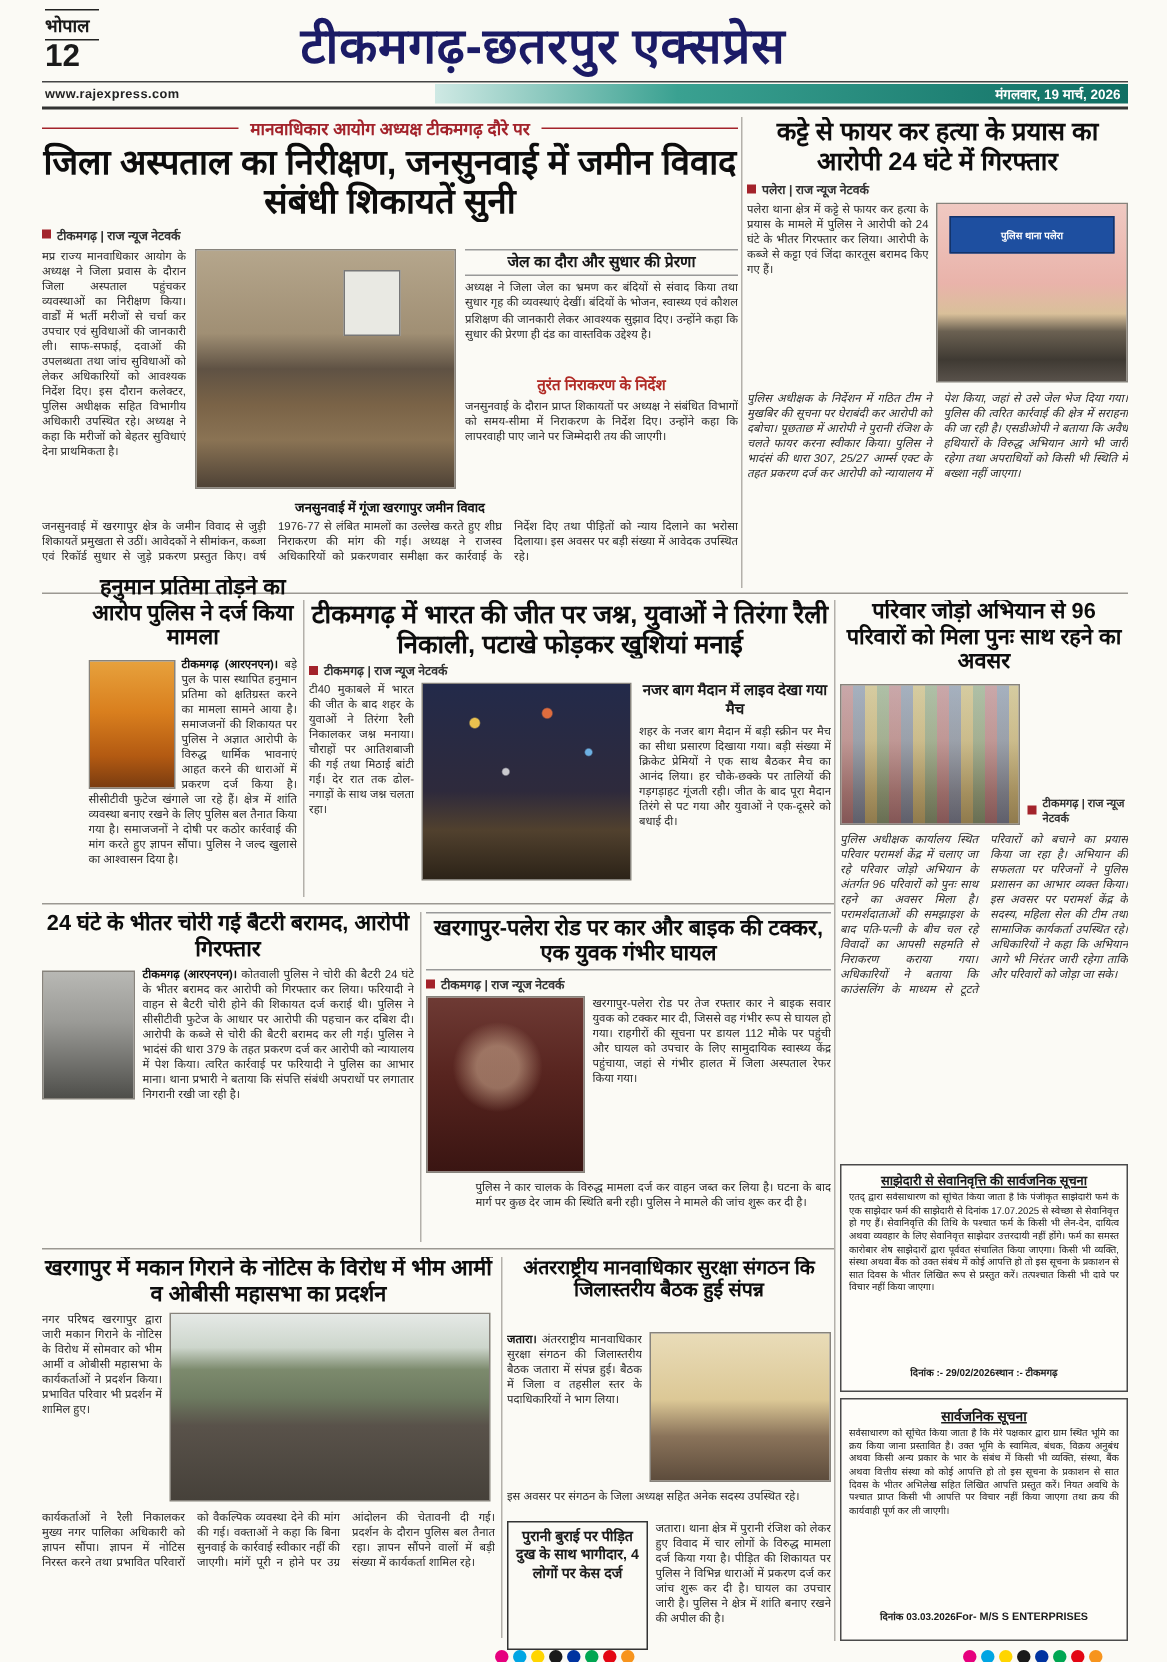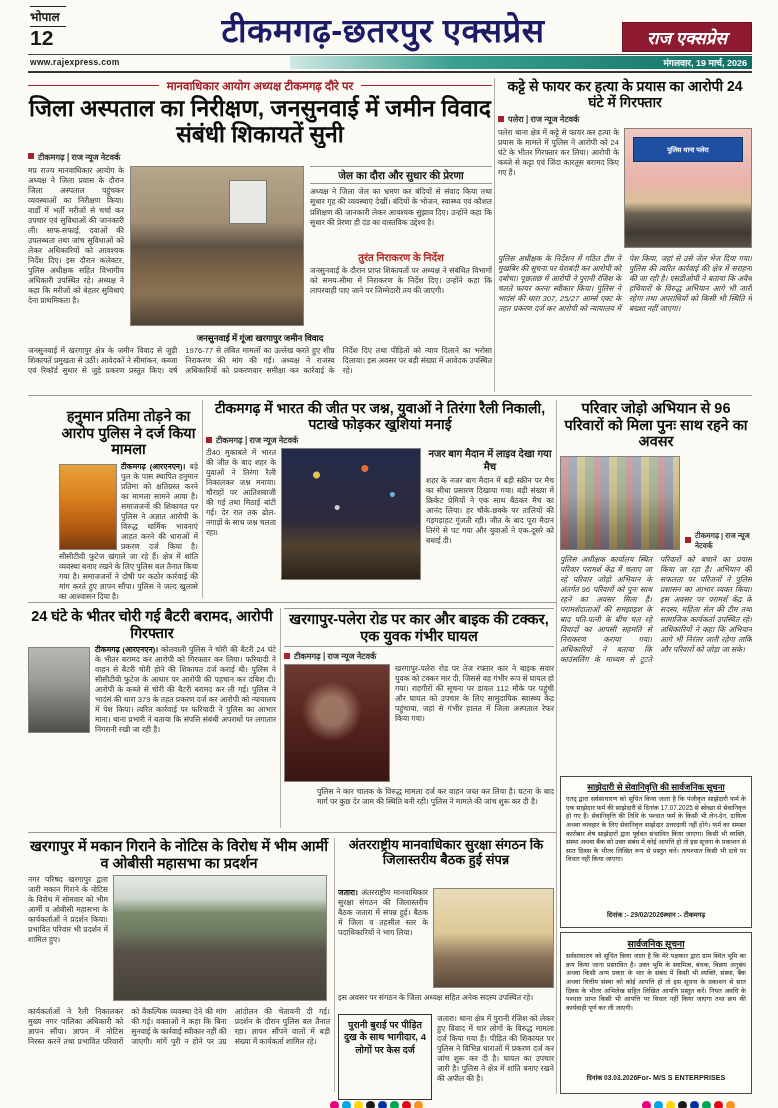--- a/index.html
+++ b/index.html
@@ -5,21 +5,21 @@
   html,body{margin:0;padding:0;background:#c9c9c9;}
   .page{position:relative;width:778px;height:1108px;margin:0 auto;background:#fbfaf5;
         font-family:"Liberation Sans","DejaVu Sans",sans-serif;color:#1a1a1a;overflow:hidden;}
   .abs{position:absolute;box-sizing:border-box;}
   .vline{position:absolute;width:1px;background:#b3b0aa;}
   .hline{position:absolute;height:1px;background:#9b9892;}
   .bodytext{font-size:7.6px;line-height:1.32;text-align:justify;color:#2b2b2b;overflow:hidden;}
   .dateline{font-weight:bold;color:#111;}
   .headline{font-weight:bold;color:#0d0d0d;line-height:1.15;text-align:center;overflow:hidden;}
   .h-xl{font-size:23px;}
-  .h-lg{font-size:14px;}
+  .h-lg{font-size:17px;}
   .h-md{font-size:14.5px;}
   .h-sm{font-size:13px;}
   .byline{display:flex;align-items:center;gap:4px;font-size:8.2px;font-weight:bold;color:#333;}
   .byline::before{content:"";width:6px;height:6px;background:#a3232b;flex:0 0 auto;}
   .kicker{display:flex;align-items:center;gap:8px;color:#a3232b;font-weight:bold;font-size:11.5px;white-space:nowrap;}
   .kicker::before,.kicker::after{content:"";flex:1;height:1px;background:#a3232b;}
   .caption{font-weight:bold;font-size:8.6px;text-align:center;color:#111;}
   .subhead-box{font-weight:bold;font-size:10.5px;text-align:center;border-top:1px solid #999;border-bottom:1px solid #999;padding:2px 0;margin-bottom:3px;line-height:1.2;}
   .subhead-red{font-weight:bold;font-size:10px;text-align:center;color:#b02a25;margin:3px 0 2px;line-height:1.15;}
   .subbox-title{font-weight:bold;font-size:10px;text-align:center;line-height:1.25;margin-bottom:3px;}
@@ -63,22 +63,21 @@
 </style>
 </head>
 <body>
 
 <div class="page">
 
   <div class="abs" style="left:30px;top:6px;width:80px;">
     <span class="city">भोपाल</span>
     <div class="pageno">12</div>
   </div>
-  <div class="abs masthead" style="left:103px;top:7px;width:560px;">टीकमगढ़-छतरपुर एक्सप्रेस</div>
-  <div class="abs brandbox" style="left:622px;top:22px;width:130px;height:30px;">राज एक्सप्रेस</div>
+  <div class="abs masthead" style="left:82px;top:7px;width:560px;">टीकमगढ़-छतरपुर एक्सप्रेस</div>
   <div class="hline" style="left:28px;top:54px;width:724px;background:#444;"></div>
   <div class="abs website" style="left:30px;top:57px;">www.rajexpress.com</div>
   <div class="abs tealbar" style="left:290px;top:56px;width:462px;height:13px;">
     <span>मंगलवार, 19 मार्च, 2026</span>
   </div>
   <div class="hline" style="left:28px;top:71px;width:724px;background:#333;height:1.5px;"></div>
 
   <div class="abs" style="left:28px;top:78px;width:464px;height:314px;">
     <div class="kicker">
         <span>मानवाधिकार आयोग अध्यक्ष टीकमगढ़ दौरे पर</span>
@@ -114,21 +113,21 @@
       <div class="bodytext" style="flex:1;">पलेरा थाना क्षेत्र में कट्टे से फायर कर हत्या के प्रयास के मामले में पुलिस ने आरोपी को 24 घंटे के भीतर गिरफ्तार कर लिया। आरोपी के कब्जे से कट्टा एवं जिंदा कारतूस बरामद किए गए हैं।</div>
       <div class="photo-flex p2" style="width:128px;height:120px;">
         <div class="ph-sign">पुलिस थाना पलेरा</div>
       </div>
     </div>
     <div class="bodytext cols2" style="height:132px;margin-top:4px;">पुलिस अधीक्षक के निर्देशन में गठित टीम ने मुखबिर की सूचना पर घेराबंदी कर आरोपी को दबोचा। पूछताछ में आरोपी ने पुरानी रंजिश के चलते फायर करना स्वीकार किया। पुलिस ने भादंसं की धारा 307, 25/27 आर्म्स एक्ट के तहत प्रकरण दर्ज कर आरोपी को न्यायालय में पेश किया, जहां से उसे जेल भेज दिया गया। पुलिस की त्वरित कार्रवाई की क्षेत्र में सराहना की जा रही है। एसडीओपी ने बताया कि अवैध हथियारों के विरुद्ध अभियान आगे भी जारी रहेगा तथा अपराधियों को किसी भी स्थिति में बख्शा नहीं जाएगा।</div>
   </div>
 
   <div class="hline" style="left:28px;top:395px;width:724px;"></div>
 
-  <div class="abs" style="left:28px;top:408px;width:170px;height:198px;padding-left:31px;">
+  <div class="abs" style="left:28px;top:384px;width:170px;height:198px;padding-left:31px;">
     <div class="headline h-md">हनुमान प्रतिमा तोड़ने का आरोप पुलिस ने दर्ज किया मामला</div>
     <div class="bodytext" style="height:156px;margin-top:4px;">
       <span class="photo-inline p3" style="float:left;width:58px;height:86px;margin:2px 4px 2px 0;display:block;"></span>
       <span class="dateline">टीकमगढ़ (आरएनएन)।</span>
       <span>बड़े पुल के पास स्थापित हनुमान प्रतिमा को क्षतिग्रस्त करने का मामला सामने आया है। समाजजनों की शिकायत पर पुलिस ने अज्ञात आरोपी के विरुद्ध धार्मिक भावनाएं आहत करने की धाराओं में प्रकरण दर्ज किया है। सीसीटीवी फुटेज खंगाले जा रहे हैं। क्षेत्र में शांति व्यवस्था बनाए रखने के लिए पुलिस बल तैनात किया गया है। समाजजनों ने दोषी पर कठोर कार्रवाई की मांग करते हुए ज्ञापन सौंपा। पुलिस ने जल्द खुलासे का आश्वासन दिया है।</span>
     </div>
   </div>
 
   <div class="vline" style="left:202px;top:400px;height:198px;"></div>
 

